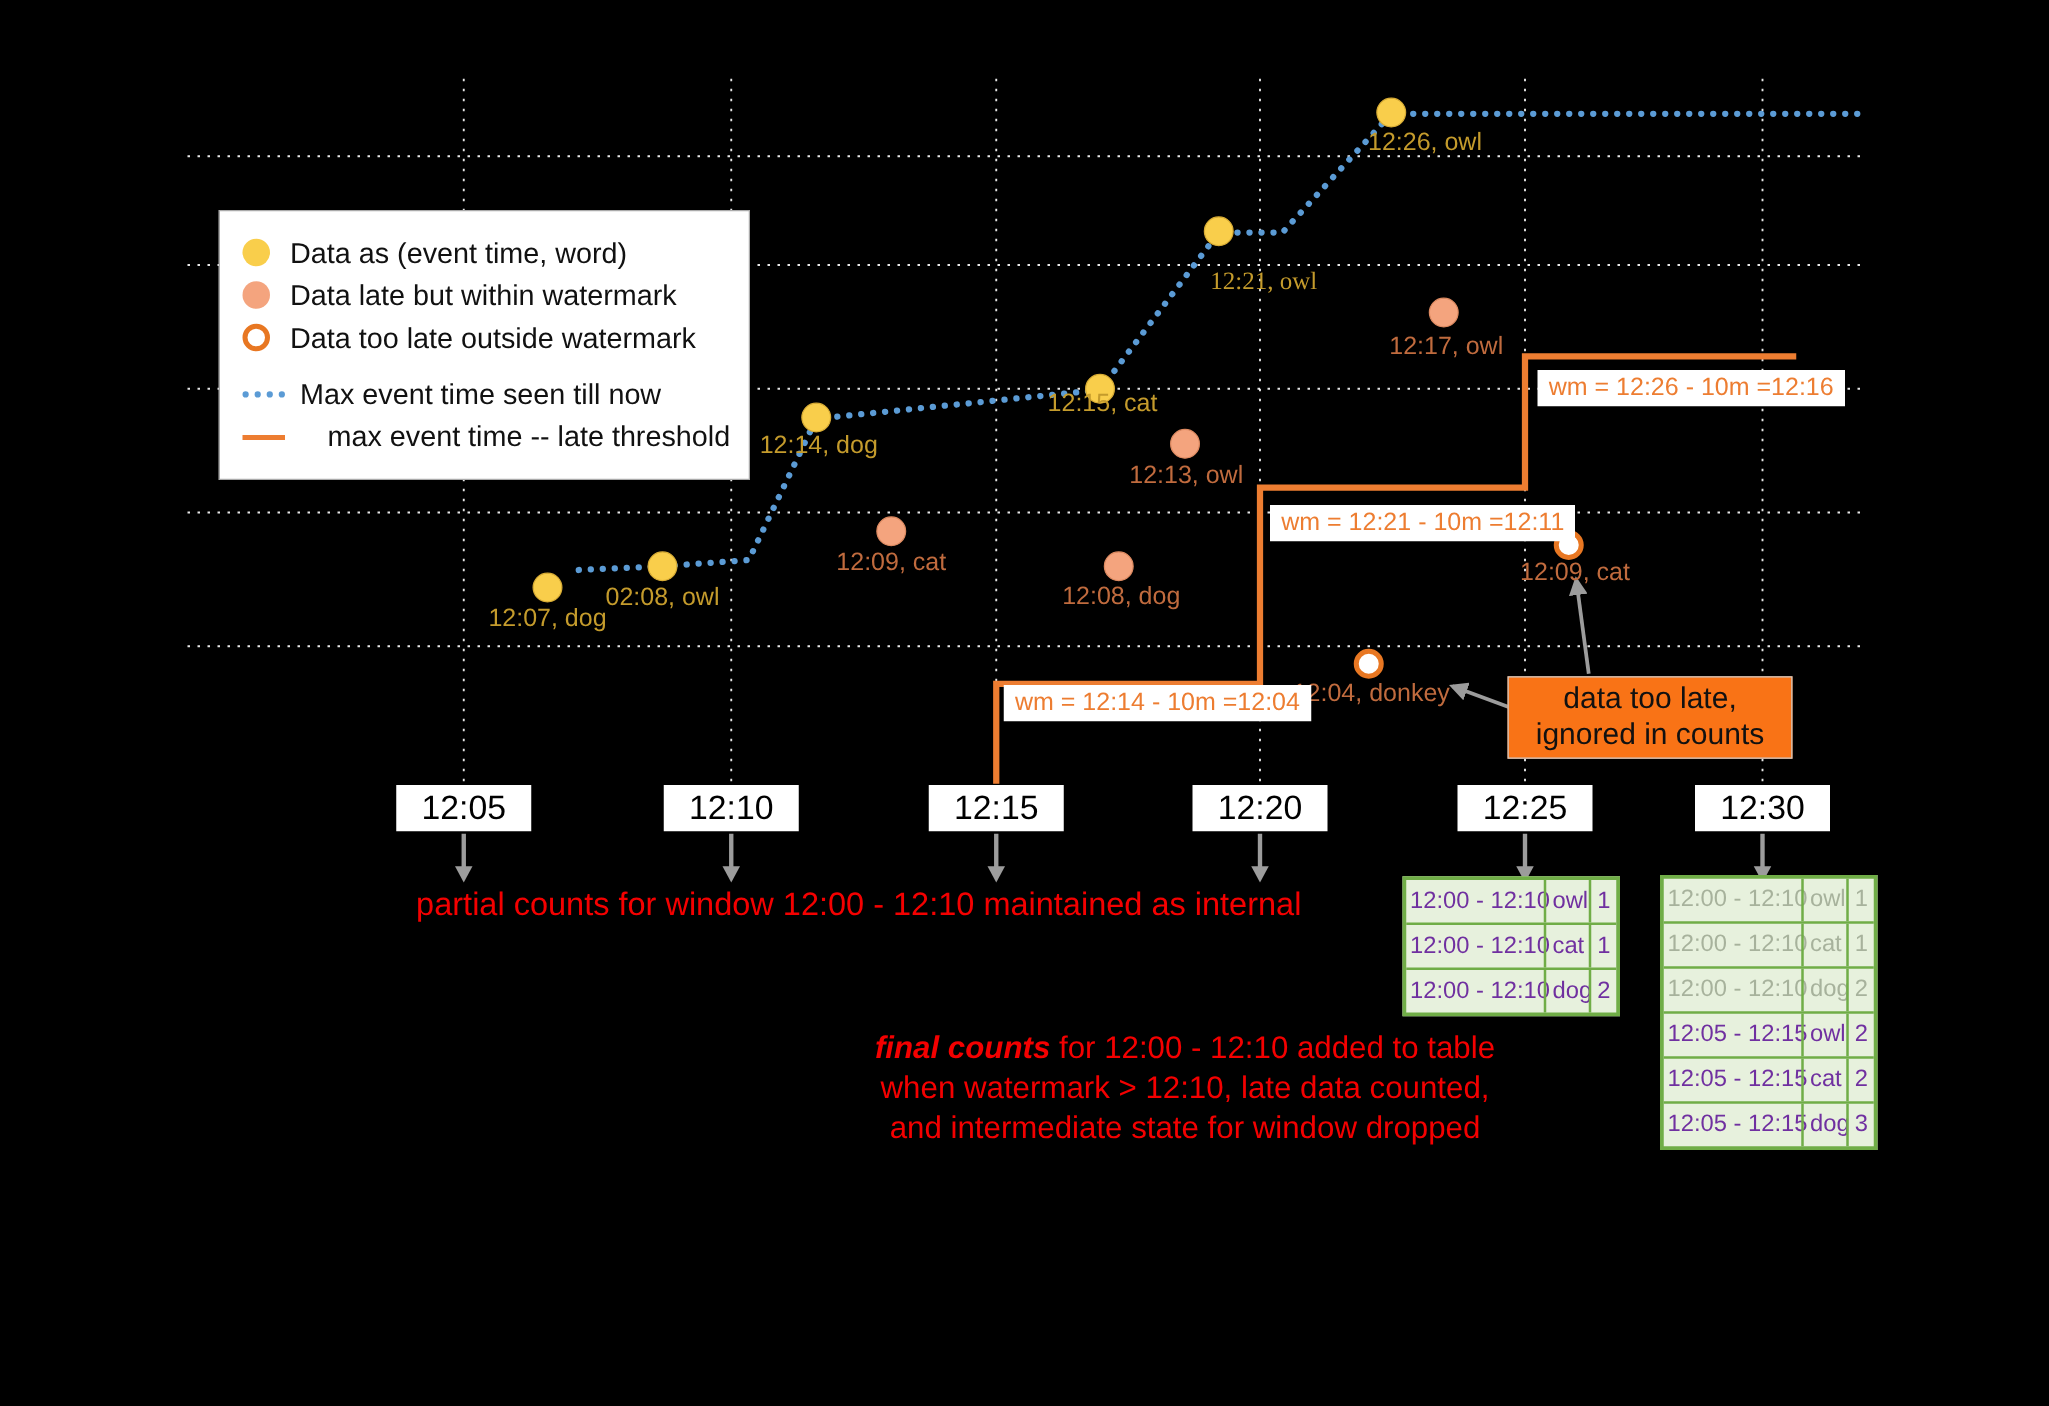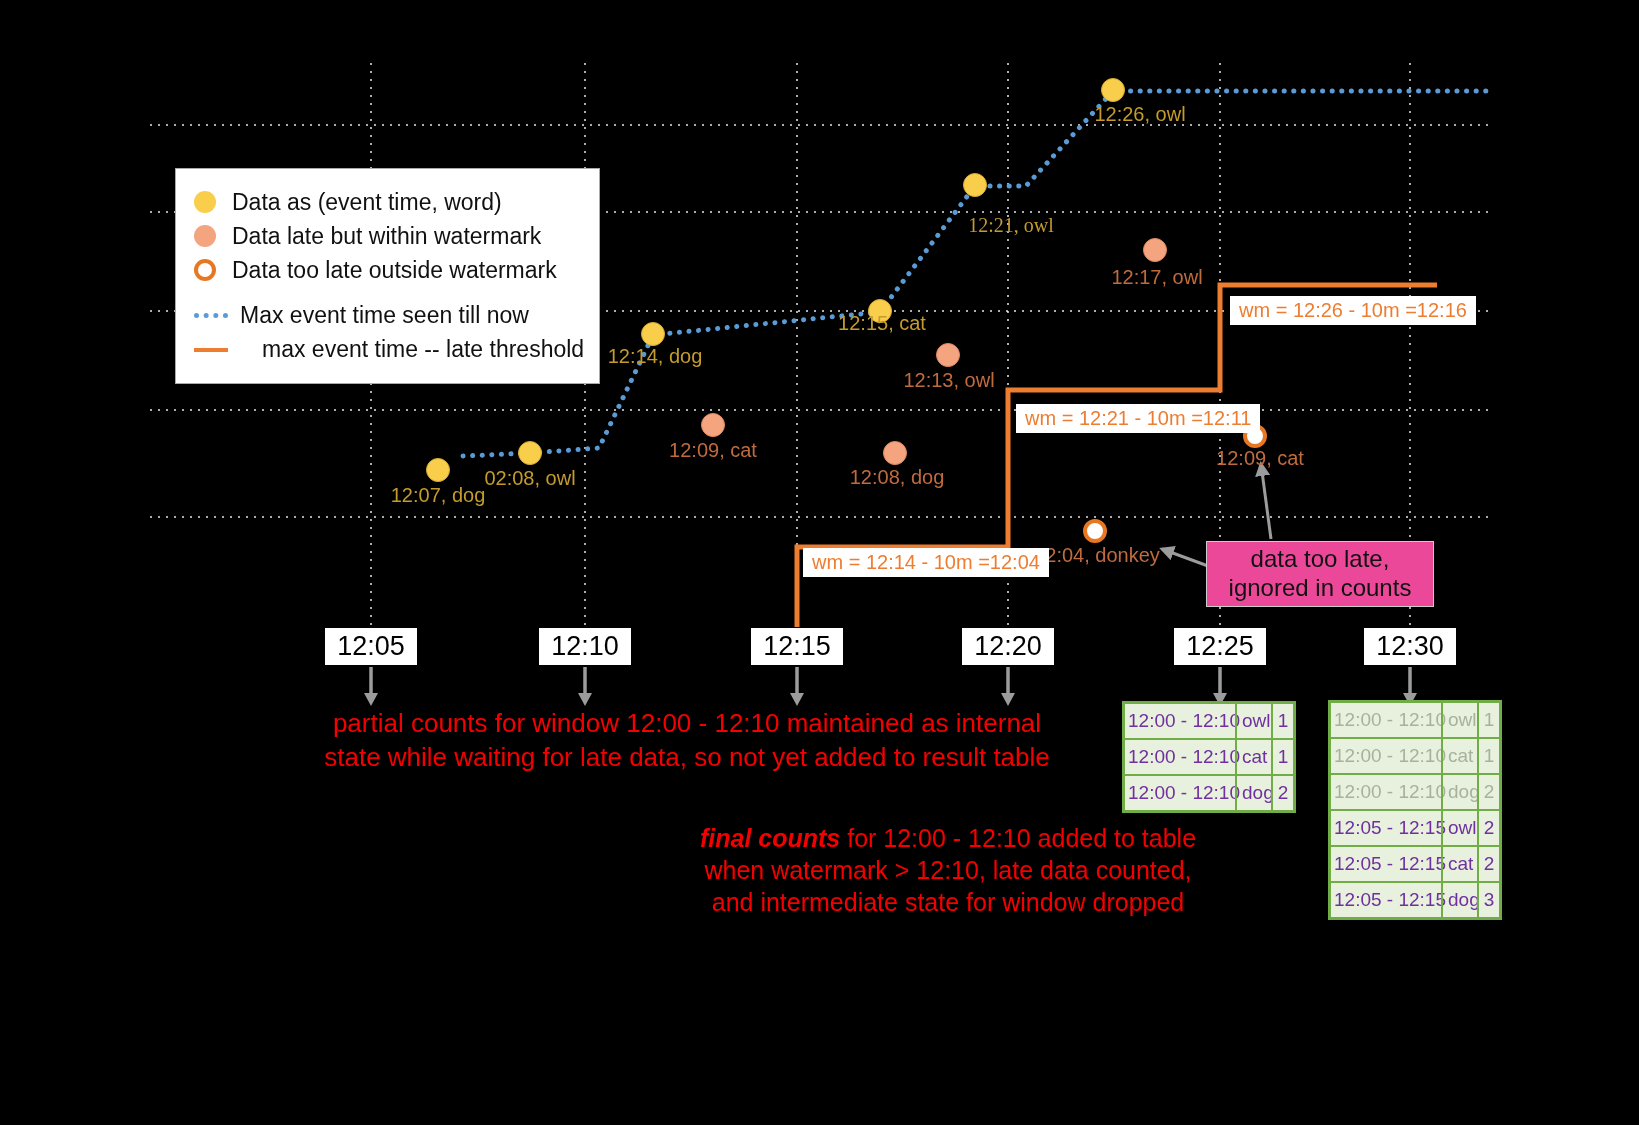--- a/index.html
+++ b/index.html
@@ -18,21 +18,21 @@
   .axis-arrow      { stroke: var(--arrow-gray, #9C9C9C); stroke-width: 3.5; }
   .axis-arrow-head { fill: var(--arrow-gray, #9C9C9C); }
   .note-arrow      { stroke: var(--arrow-gray, #9C9C9C); stroke-width: 3; }
 
   
   .pt-label { position: absolute; transform: translateX(-50%); font-size: 20px; white-space: nowrap; }
   .pt-label.on   { color: var(--on-time-label, #C49B2C); }
   .pt-label.late { color: var(--late-label, #C06B3E); }
 
   
-  .tick-box { position: absolute; top: 628px; width: 92px; height: 37px; background: #fff; color: #000;
+  .tick-box { position: absolute; top: 628px; width: 108px; height: 37px; background: #fff; color: #000;
               font-size: 27px; display: flex; align-items: center; justify-content: center; transform: translateX(-50%); }
 
   
   .wm-label { position: absolute; background: #fff; color: var(--watermark-line, #ED7D31);
               font-size: 20px; padding: 3px 9px; white-space: nowrap; }
 
   
   .legend { position: absolute; left: 175px; top: 168px; width: 425px; background: #fff;
             border: 1px solid #aaa; padding: 13px 10px 14px 18px; color: #111; }
   .lg-row { display: flex; align-items: center; margin: 6px 0; font-size: 23px; line-height: 28px; }
@@ -46,21 +46,21 @@
   .line-orange { border-top: 4px solid var(--watermark-line, #ED7D31); }
   .lg-wm .indent { padding-left: 22px; }
 
   
   .red-note { position: absolute; color: var(--annotation-red, #F40000); font-size: 26px; line-height: 34px;
               text-align: center; transform: translateX(-50%); white-space: nowrap; }
   .red-note.small { font-size: 25px; line-height: 32px; }
   .final-lead { font-weight: bold; font-style: italic; }
 
   
-  .too-late-box { position: absolute; left: 1206px; top: 541px; width: 228px; background: #ec4899;
+  .too-late-box { position: absolute; left: 1206px; top: 541px; width: 228px; background: #f97316;
                   border: 1px solid #ccc; color: #111; font-size: 24px; line-height: 29px;
                   text-align: center; padding: 2px 0 4px; }
 
   
   .rtable { position: absolute; border: 3px solid var(--table-border-green, #70AD47); background: var(--table-bg-green, #E7F1DD); }
   .trow { display: grid; grid-template-columns: 110px 36px 22px; }
   .trow + .trow { border-top: 2px solid var(--table-border-green, #70AD47); }
   .tcell { padding: 6px 3px; font-size: 19px; color: var(--table-text-purple, #7030A0); white-space: nowrap; }
   .tcell.word  { border-left: 2px solid var(--table-border-green, #70AD47); padding-left: 5px; }
   .tcell.count { border-left: 2px solid var(--table-border-green, #70AD47); text-align: center; padding-left: 1px; padding-right: 1px; }
@@ -181,21 +181,20 @@
   <div class="tick-box" style="left:1220px;">12:25</div>
   <div class="tick-box" style="left:1410px;">12:30</div>
 
   <div class="too-late-box">
     <div>data too late,</div>
     <div>ignored in counts</div>
   </div>
 
   <div class="red-note" style="left:687px; top:706px;">
     <div>partial counts for window 12:00 - 12:10 maintained as internal</div>
-    <div>state while waiting for late data, so not yet added  to result table</div>
   </div>
 
   <div class="red-note small" style="left:948px; top:822px;">
     <div>
       <span class="final-lead">final counts</span>
       <span>for 12:00 - 12:10 added to table</span>
     </div>
     <div>when watermark &gt; 12:10, late data counted,</div>
     <div>and intermediate state for window dropped</div>
   </div>

